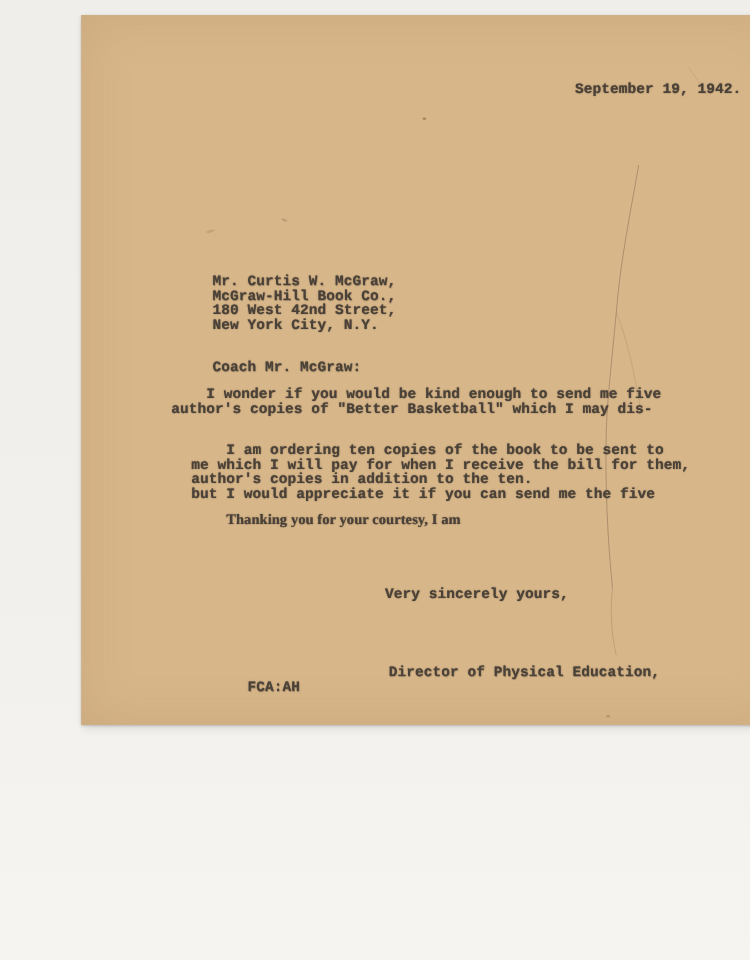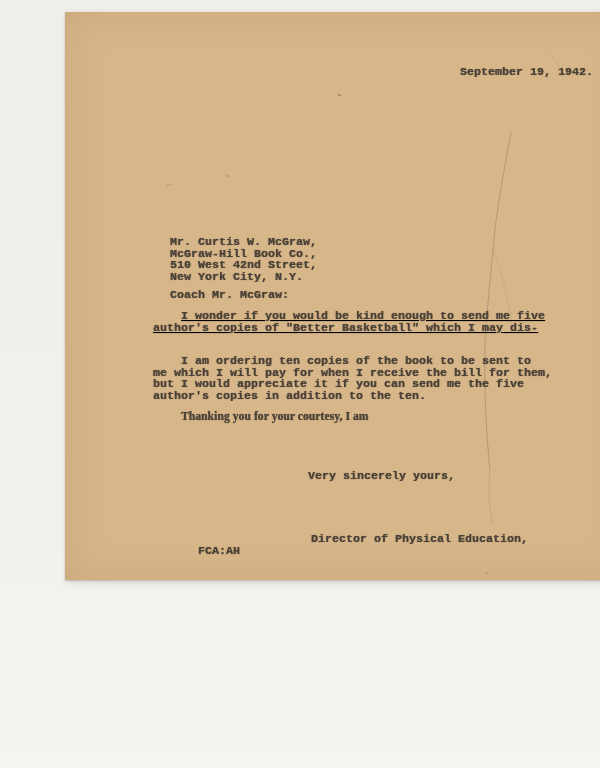--- a/index.html
+++ b/index.html
@@ -64,41 +64,41 @@
     <span class="speck speck1"></span>
     <span class="speck speck2"></span>
     <span class="speck speck3"></span>
     <span class="speck speck4"></span>
     <span class="speck speck5"></span>
 
     <div class="tblock" style="left:395px; top:54px;">
       <div class="tline">September 19, 1942.</div>
     </div>
 
-    <div class="tblock" style="left:105px; top:224px;">
+    <div class="tblock" style="left:105px; top:208px;">
       <div class="tline">Mr. Curtis W. McGraw,</div>
       <div class="tline">McGraw-Hill Book Co.,</div>
-      <div class="tline">510 West 42nd Street,</div>
+      <div class="tline">180 West 42nd Street,</div>
       <div class="tline">New York City, N.Y.</div>
     </div>
 
     <div class="tblock" style="left:105px; top:277px;">
       <div class="tline">Coach Mr. McGraw:</div>
     </div>
 
-    <div class="tblock" style="left:88px; top:298px;text-decoration:underline;">
+    <div class="tblock" style="left:72px; top:298px;">
       <div class="tline indent">I wonder if you would be kind enough to send me five</div>
       <div class="tline">author's copies of "Better Basketball" which I may dis-</div>
     </div>
 
     <div class="tblock" style="left:88px; top:343px;">
       <div class="tline indent">I am ordering ten copies of the book to be sent to</div>
       <div class="tline">me which I will pay for when I receive the bill for them,</div>
+      <div class="tline">author's copies in addition to the ten.</div>
       <div class="tline">but I would appreciate it if you can send me the five</div>
-      <div class="tline">author's copies in addition to the ten.</div>
     </div>
 
     <div class="tblock" style="left:116px; top:399px;font-family:Liberation Serif, serif;">
       <div class="tline">Thanking you for your courtesy, I am</div>
     </div>
 
     <div class="tblock" style="left:243px; top:458px;">
       <div class="tline">Very sincerely yours,</div>
     </div>
 

